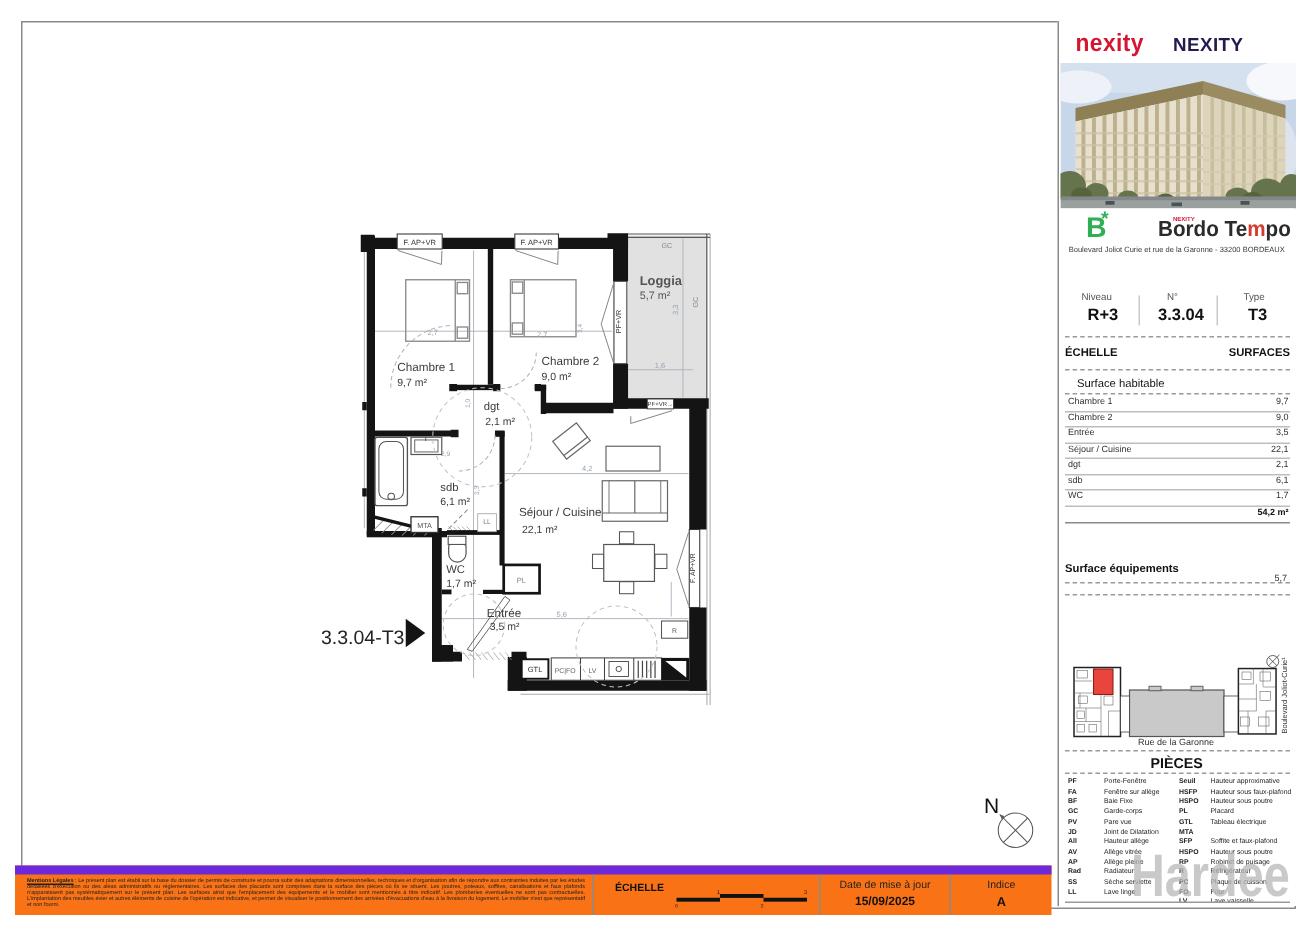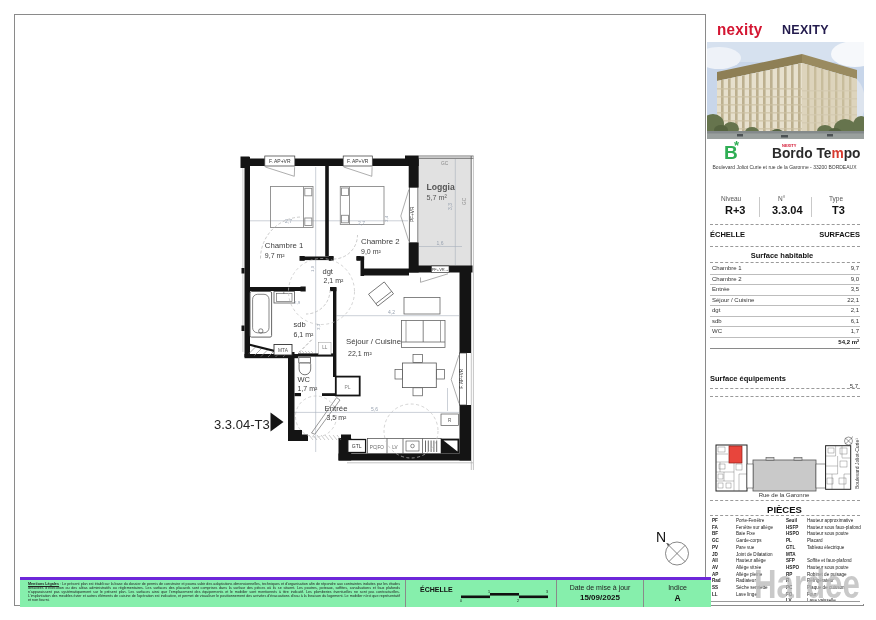--- a/index.html
+++ b/index.html
@@ -426,21 +426,21 @@
   <div class="abs" style="left:105px;top:183px;width:1px;height:20px;background:#c9c9c9;"></div>
 
   <div class="abs" style="left:4px;top:210px;width:150px;border-top:1px dashed #9a9a9a;"></div>
 
   <div class="abs" style="left:4px;top:216px;width:150px;height:9px;font-size:7.5px;font-weight:bold;color:#111;">
     <span class="abs" style="left:0;">ÉCHELLE</span>
     <span class="abs" style="right:0;">SURFACES</span>
   </div>
   <div class="abs" style="left:4px;top:232px;width:150px;border-top:1px dashed #9a9a9a;"></div>
 
-  <div class="abs" style="left:1px;top:237px;width:150px;height:9px;font-size:7.5px;font-weight:bold;color:#111;text-align:center;">Surface habitable</div>
+  <div class="abs" style="left:12px;top:237px;width:150px;height:9px;font-size:7.5px;font-weight:normal;color:#111;">Surface habitable</div>
   <div class="abs" style="left:4px;top:247.5px;width:150px;border-top:1px dashed #9a9a9a;"></div>
 
   <div class="abs" style="left:4px;top:250px;width:150px;font-size:6px;color:#333;">
 
     <div style="position:relative;height:9.5px;border-bottom:1px solid #bdbdbd;">
           <span class="abs" style="left:2px;top:1px;">Chambre 1</span>
           <span class="abs" style="right:1px;top:1px;">9,7</span>
         </div>
 
     <div style="position:relative;height:9.5px;border-bottom:1px solid #bdbdbd;">
@@ -558,21 +558,21 @@
     <div><b>HSPO</b><span style="position:absolute;left:21px;top:46.9px;">Hauteur sous poutre</span></div>
     <div><b>RP</b><span style="position:absolute;left:21px;top:53.6px;">Robinet de puisage</span></div>
     <div><b>R</b><span style="position:absolute;left:21px;top:60.3px;">Réfrigérateur</span></div>
     <div><b>PC</b><span style="position:absolute;left:21px;top:67px;">Plaque de cuisson</span></div>
     <div><b>FO</b><span style="position:absolute;left:21px;top:73.7px;">Four</span></div>
     <div><b>LV</b><span style="position:absolute;left:21px;top:80.4px;">Lave vaisselle</span></div>
   </div>
   <div class="abs" style="left:4px;top:587px;width:150px;border-top:1px solid #9a9a9a;"></div>
 </div>
 
-<div class="abs" style="left:20px;top:577px;width:691px;height:27px;border-top:3px solid #6d28d9;background:#86efac;">
+<div class="abs" style="left:10px;top:577px;width:691px;height:27px;border-top:6px solid #6d28d9;background:#f97316;">
 
   <div class="abs" style="left:8px;top:3px;width:372px;height:22px;font-size:3.7px;line-height:3.95px;color:#222;text-align:justify;">
     <b style="text-decoration:underline;">Mentions Légales</b> : Le présent plan est établi sur la base du dossier de permis de construire et pourra subir des adaptations dimensionnelles, techniques et d'organisation afin de répondre aux contraintes induites par les études détaillées d'exécution ou des aléas administratifs ou réglementaires. Les surfaces des placards sont comprises dans la surface des pièces où ils se situent. Les poutres, poteaux, soffites, canalisations et faux plafonds n'apparaissent pas systématiquement sur le présent plan. Les surfaces ainsi que l'emplacement des équipements et le mobilier sont mentionnés à titre indicatif. Les plomberies éventuelles ne sont pas contractuelles. L'implantation des meubles évier et autres éléments de cuisine de l'opération est indicative, et permet de visualiser le positionnement des arrivées d'évacuations d'eau à la livraison du logement. Le mobilier n'est que représentatif et non fourni.
   </div>
   <div class="abs" style="left:385px;top:0;width:1px;height:27px;background:#8a8a8a;"></div>
 
   <div class="abs" style="left:400px;top:6px;font-size:7px;font-weight:bold;color:#111;">ÉCHELLE</div>
 
   <svg class="abs" style="left:440px;top:10px;" width="92" height="12" viewBox="0 0 92 12">
     <rect x="1" y="5.5" width="29" height="2.6" fill="#111"></rect>

